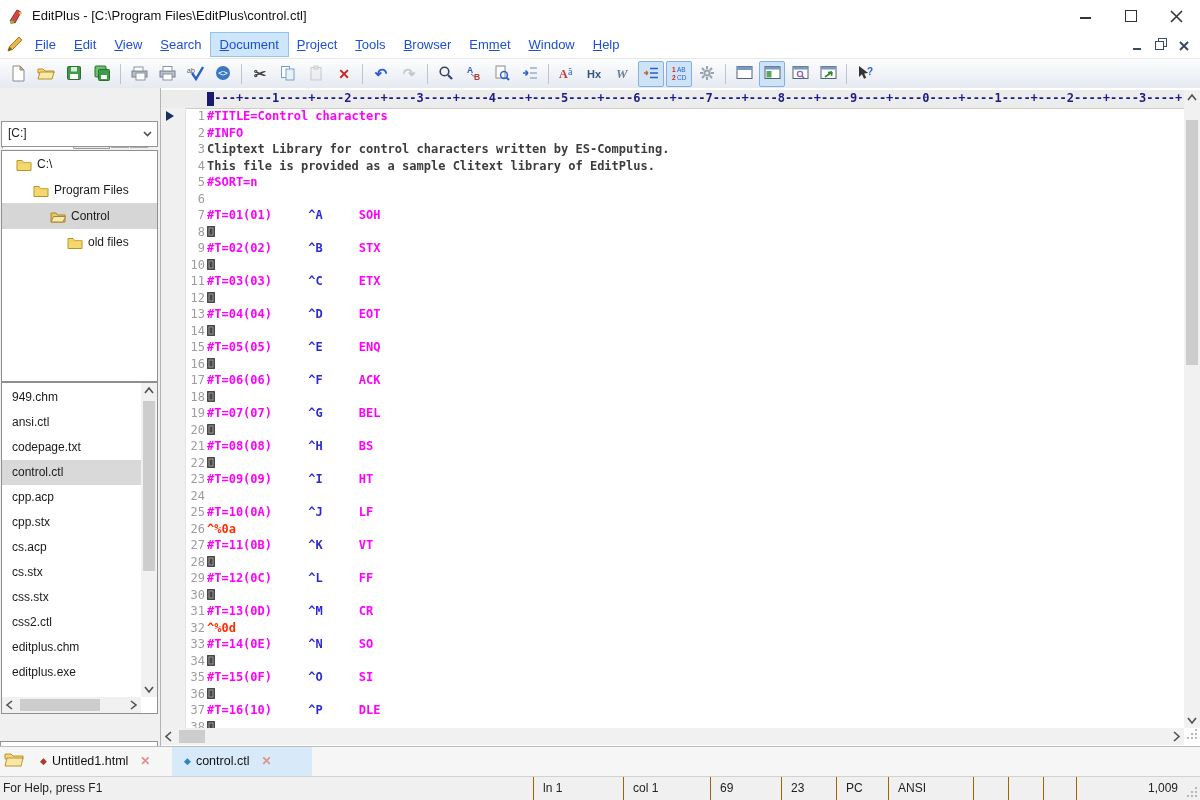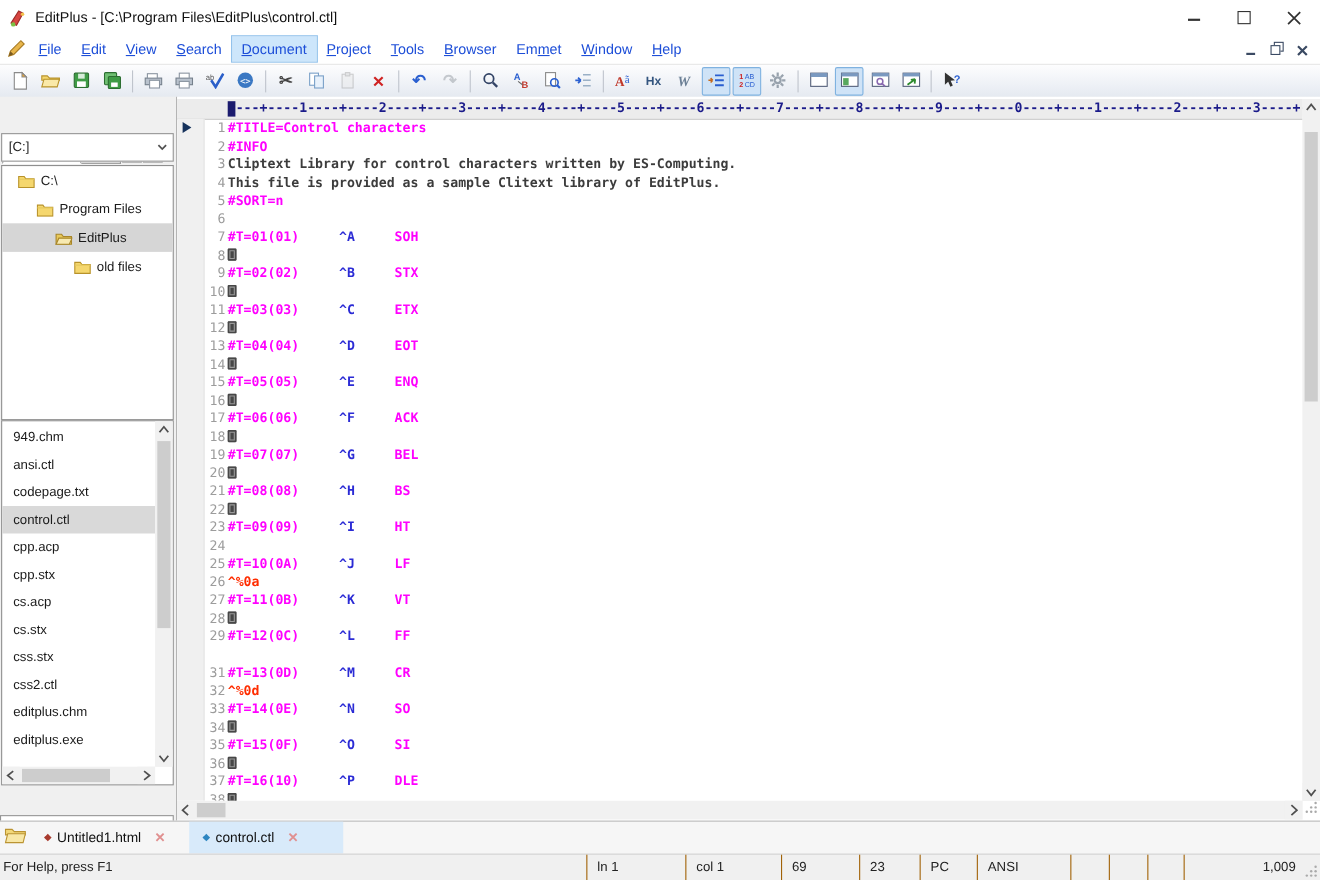--- a/index.html
+++ b/index.html
@@ -230,21 +230,21 @@
                 <path d="M1 2.5h5l1.5 2H15v8H1z" fill="#f5d76e" stroke="#b8922a"></path>
                 <path d="M1 5h14" stroke="#e6c95e"></path>
               </svg></span><span>C:\</span></div>
           <div class="tree-row" style="padding-left: 31px;"><span><svg width="16" height="13">
                 <path d="M1 2.5h5l1.5 2H15v8H1z" fill="#f5d76e" stroke="#b8922a"></path>
                 <path d="M1 5h14" stroke="#e6c95e"></path>
               </svg></span><span>Program Files</span></div>
           <div class="tree-row selected" style="padding-left: 48px;"><span><svg width="16" height="13">
                 <path d="M1 3h5l1.5 2H15v7H1z" fill="#e8c95a" stroke="#a8862a"></path>
                 <path d="M1 12 L3.5 6.5 H15.5 L13 12z" fill="#f7e9b0" stroke="#a8862a"></path>
-              </svg></span><span>EditPlus</span></div>
+              </svg></span><span>Control</span></div>
           <div class="tree-row" style="padding-left: 65px;"><span><svg width="16" height="13">
                 <path d="M1 2.5h5l1.5 2H15v8H1z" fill="#f5d76e" stroke="#b8922a"></path>
                 <path d="M1 5h14" stroke="#e6c95e"></path>
               </svg></span><span>old files</span></div>
         </div>
       <div class="file-panel">
         <div class="file-rows" id="file-rows">
             <div class="file-row">949.chm</div>
             <div class="file-row">ansi.ctl</div>
             <div class="file-row">codepage.txt</div>
@@ -401,20 +401,24 @@
             <span class="ln">27</span>
             <span class="ltext"><span class="mag">#T=11(0B)</span>     <span class="blu">^K</span>     <span class="mag">VT</span></span>
           </div>
           <div class="code-line" style="top: 445.5px;">
             <span class="ln">28</span>
             <span class="ltext"><span class="ctrlbox"></span></span>
           </div>
           <div class="code-line" style="top: 462px;">
             <span class="ln">29</span>
             <span class="ltext"><span class="mag">#T=12(0C)</span>     <span class="blu">^L</span>     <span class="mag">FF</span></span>
+          </div>
+          <div class="code-line" style="top: 478.5px;">
+            <span class="ln">30</span>
+            <span class="ltext"><span class="ctrlbox"></span></span>
           </div>
           <div class="code-line" style="top: 495px;">
             <span class="ln">31</span>
             <span class="ltext"><span class="mag">#T=13(0D)</span>     <span class="blu">^M</span>     <span class="mag">CR</span></span>
           </div>
           <div class="code-line" style="top: 511.5px;">
             <span class="ln">32</span>
             <span class="ltext"><span class="red">^%0d</span></span>
           </div>
           <div class="code-line" style="top: 528px;">

